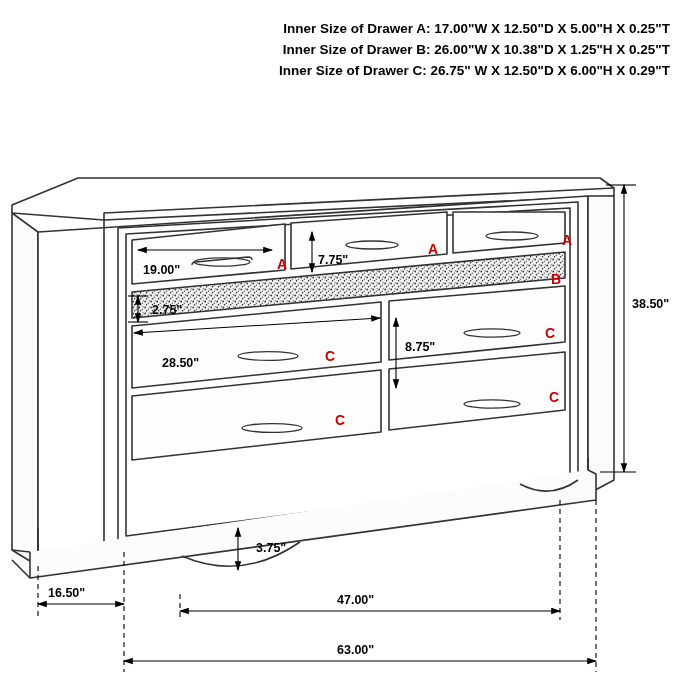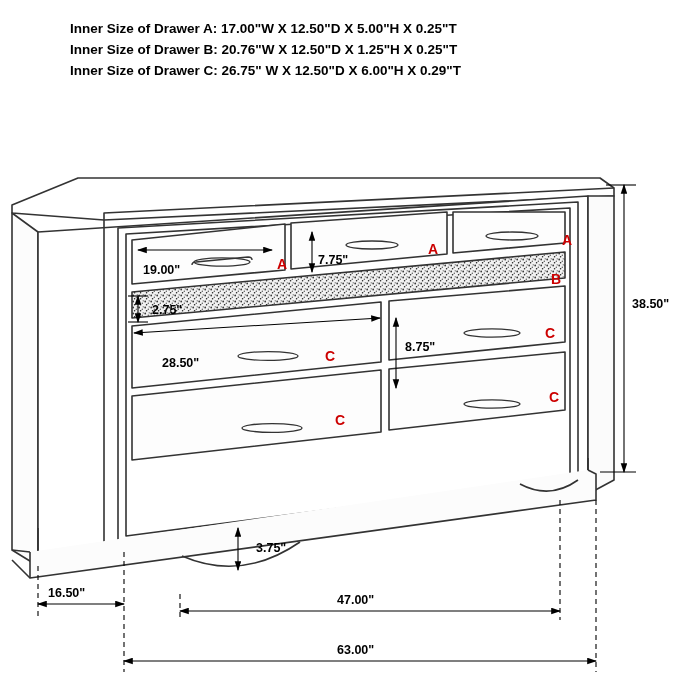--- a/index.html
+++ b/index.html
@@ -17,20 +17,21 @@
   #stage {
     position: relative;
     width: 700px;
     height: 700px;
   }
   .spec-block {
     position: absolute;
     left: 70px;
     top: 18px;
     width: 600px;
+    text-align: right;
   }
   .spec-line {
     font-size: 13.5px;
     font-weight: bold;
     color: #000000;
     line-height: 21px;
     white-space: nowrap;
   }
   svg.diagram {
     position: absolute;
@@ -54,21 +55,21 @@
     white-space: nowrap;
   }
 </style>
 </head>
 <body>
 
 <div id="stage">
 
   <div class="spec-block">
     <div class="spec-line">Inner Size of Drawer A: 17.00"W X 12.50"D X 5.00"H X 0.25"T</div>
-    <div class="spec-line">Inner Size of Drawer B: 20.76"W X 12.50"D X 1.25"H X 0.25"T</div>
+    <div class="spec-line">Inner Size of Drawer B: 26.00"W X 10.38"D X 1.25"H X 0.25"T</div>
     <div class="spec-line">Inner Size of Drawer C: 26.75" W X 12.50"D X 6.00"H X 0.29"T</div>
   </div>
 
   <svg class="diagram" viewBox="0 0 700 700">
     <defs>
       <marker id="arrow" markerWidth="9" markerHeight="9" refX="8" refY="3" orient="auto" markerUnits="strokeWidth">
         <path d="M0,0 L9,3 L0,6 z" fill="#000"></path>
       </marker>
       <marker id="arrowStart" markerWidth="9" markerHeight="9" refX="1" refY="3" orient="auto" markerUnits="strokeWidth">
         <path d="M9,0 L0,3 L9,6 z" fill="#000"></path>

